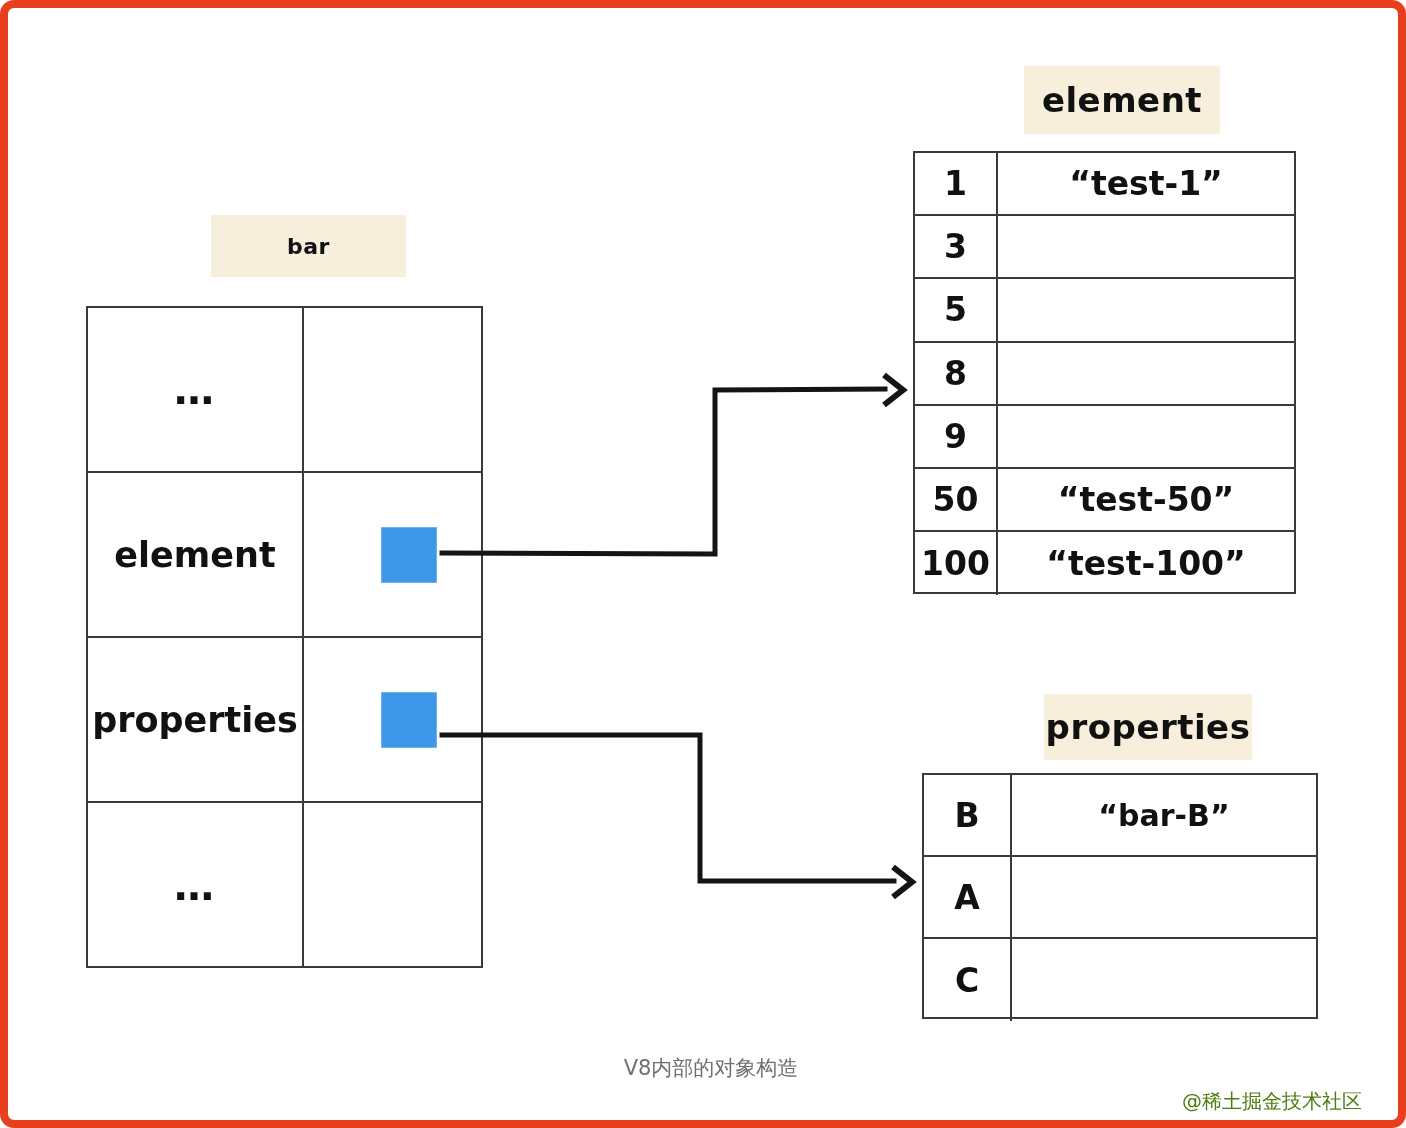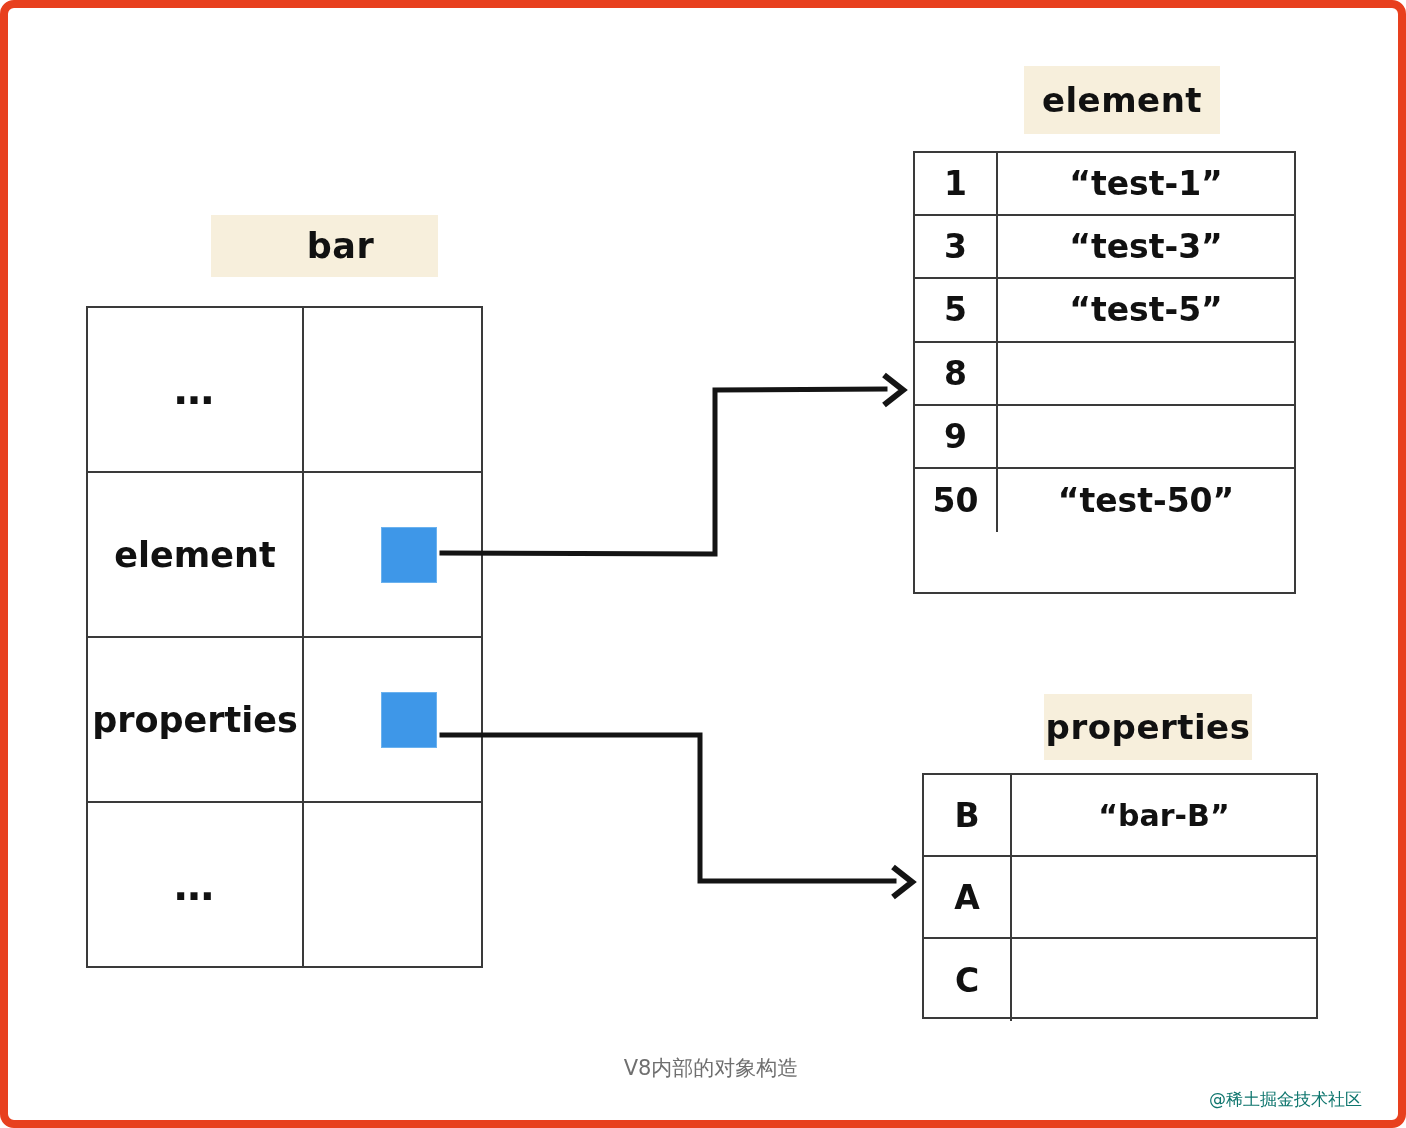--- a/index.html
+++ b/index.html
@@ -120,32 +120,32 @@
     text-align: center;
     font-family: "DejaVu Sans", sans-serif;
     font-size: 21px;
     color: #6f6f6f;
   }
   #watermark {
     position: absolute;
     right: 36px;
     top: 1080px;
     font-family: "DejaVu Sans", sans-serif;
-    font-size: 17px;
-    color: #0f766e;
+    font-size: 20px;
+    color: #4d7c0f;
     white-space: nowrap;
   }
 </style>
 </head>
 <body>
 
 <div id="page">
   <div class="canvas">
 
-    <div class="hl-label" id="bar-label" style="left:203px; top:207px; width:195px; height:62px; font-size:35px;padding-left:32px;">bar</div>
+    <div class="hl-label" id="bar-label" style="left:203px; top:207px; width:195px; height:62px; font-size:22px;">bar</div>
 
     <div class="tbl" id="bar-table" style="left:78px; top:298px; width:397px; height:662px;">
 
       <div class="trow">
         <div class="tcell key">
           <span class="dots">…</span>
         </div>
         <div class="tcell val"></div>
       </div>
 
@@ -173,35 +173,37 @@
 
     <div class="hl-label" id="element-label" style="left:1016px; top:58px; width:196px; height:68px; font-size:34px;">element</div>
 
     <div class="tbl" id="element-table" style="left:905px; top:143px; width:383px; height:443px;">
       <div class="trow">
         <div class="tcell key">1</div>
         <div class="tcell val">“test-1”</div>
       </div>
       <div class="trow">
         <div class="tcell key">3</div>
-        <div class="tcell val">“test-3”</div>
       </div>
       <div class="trow">
         <div class="tcell key">5</div>
-        <div class="tcell val">“test-5”</div>
       </div>
       <div class="trow">
         <div class="tcell key">8</div>
       </div>
       <div class="trow">
         <div class="tcell key">9</div>
       </div>
       <div class="trow">
         <div class="tcell key">50</div>
         <div class="tcell val">“test-50”</div>
+      </div>
+      <div class="trow">
+        <div class="tcell key">100</div>
+        <div class="tcell val">“test-100”</div>
       </div>
     </div>
 
     <div class="hl-label" id="properties-label" style="left:1036px; top:686px; width:208px; height:66px; font-size:34px;">properties</div>
 
     <div class="tbl" id="properties-table" style="left:914px; top:765px; width:396px; height:246px;">
       <div class="trow">
         <div class="tcell key">B</div>
         <div class="tcell val">“bar-B”</div>
       </div>

